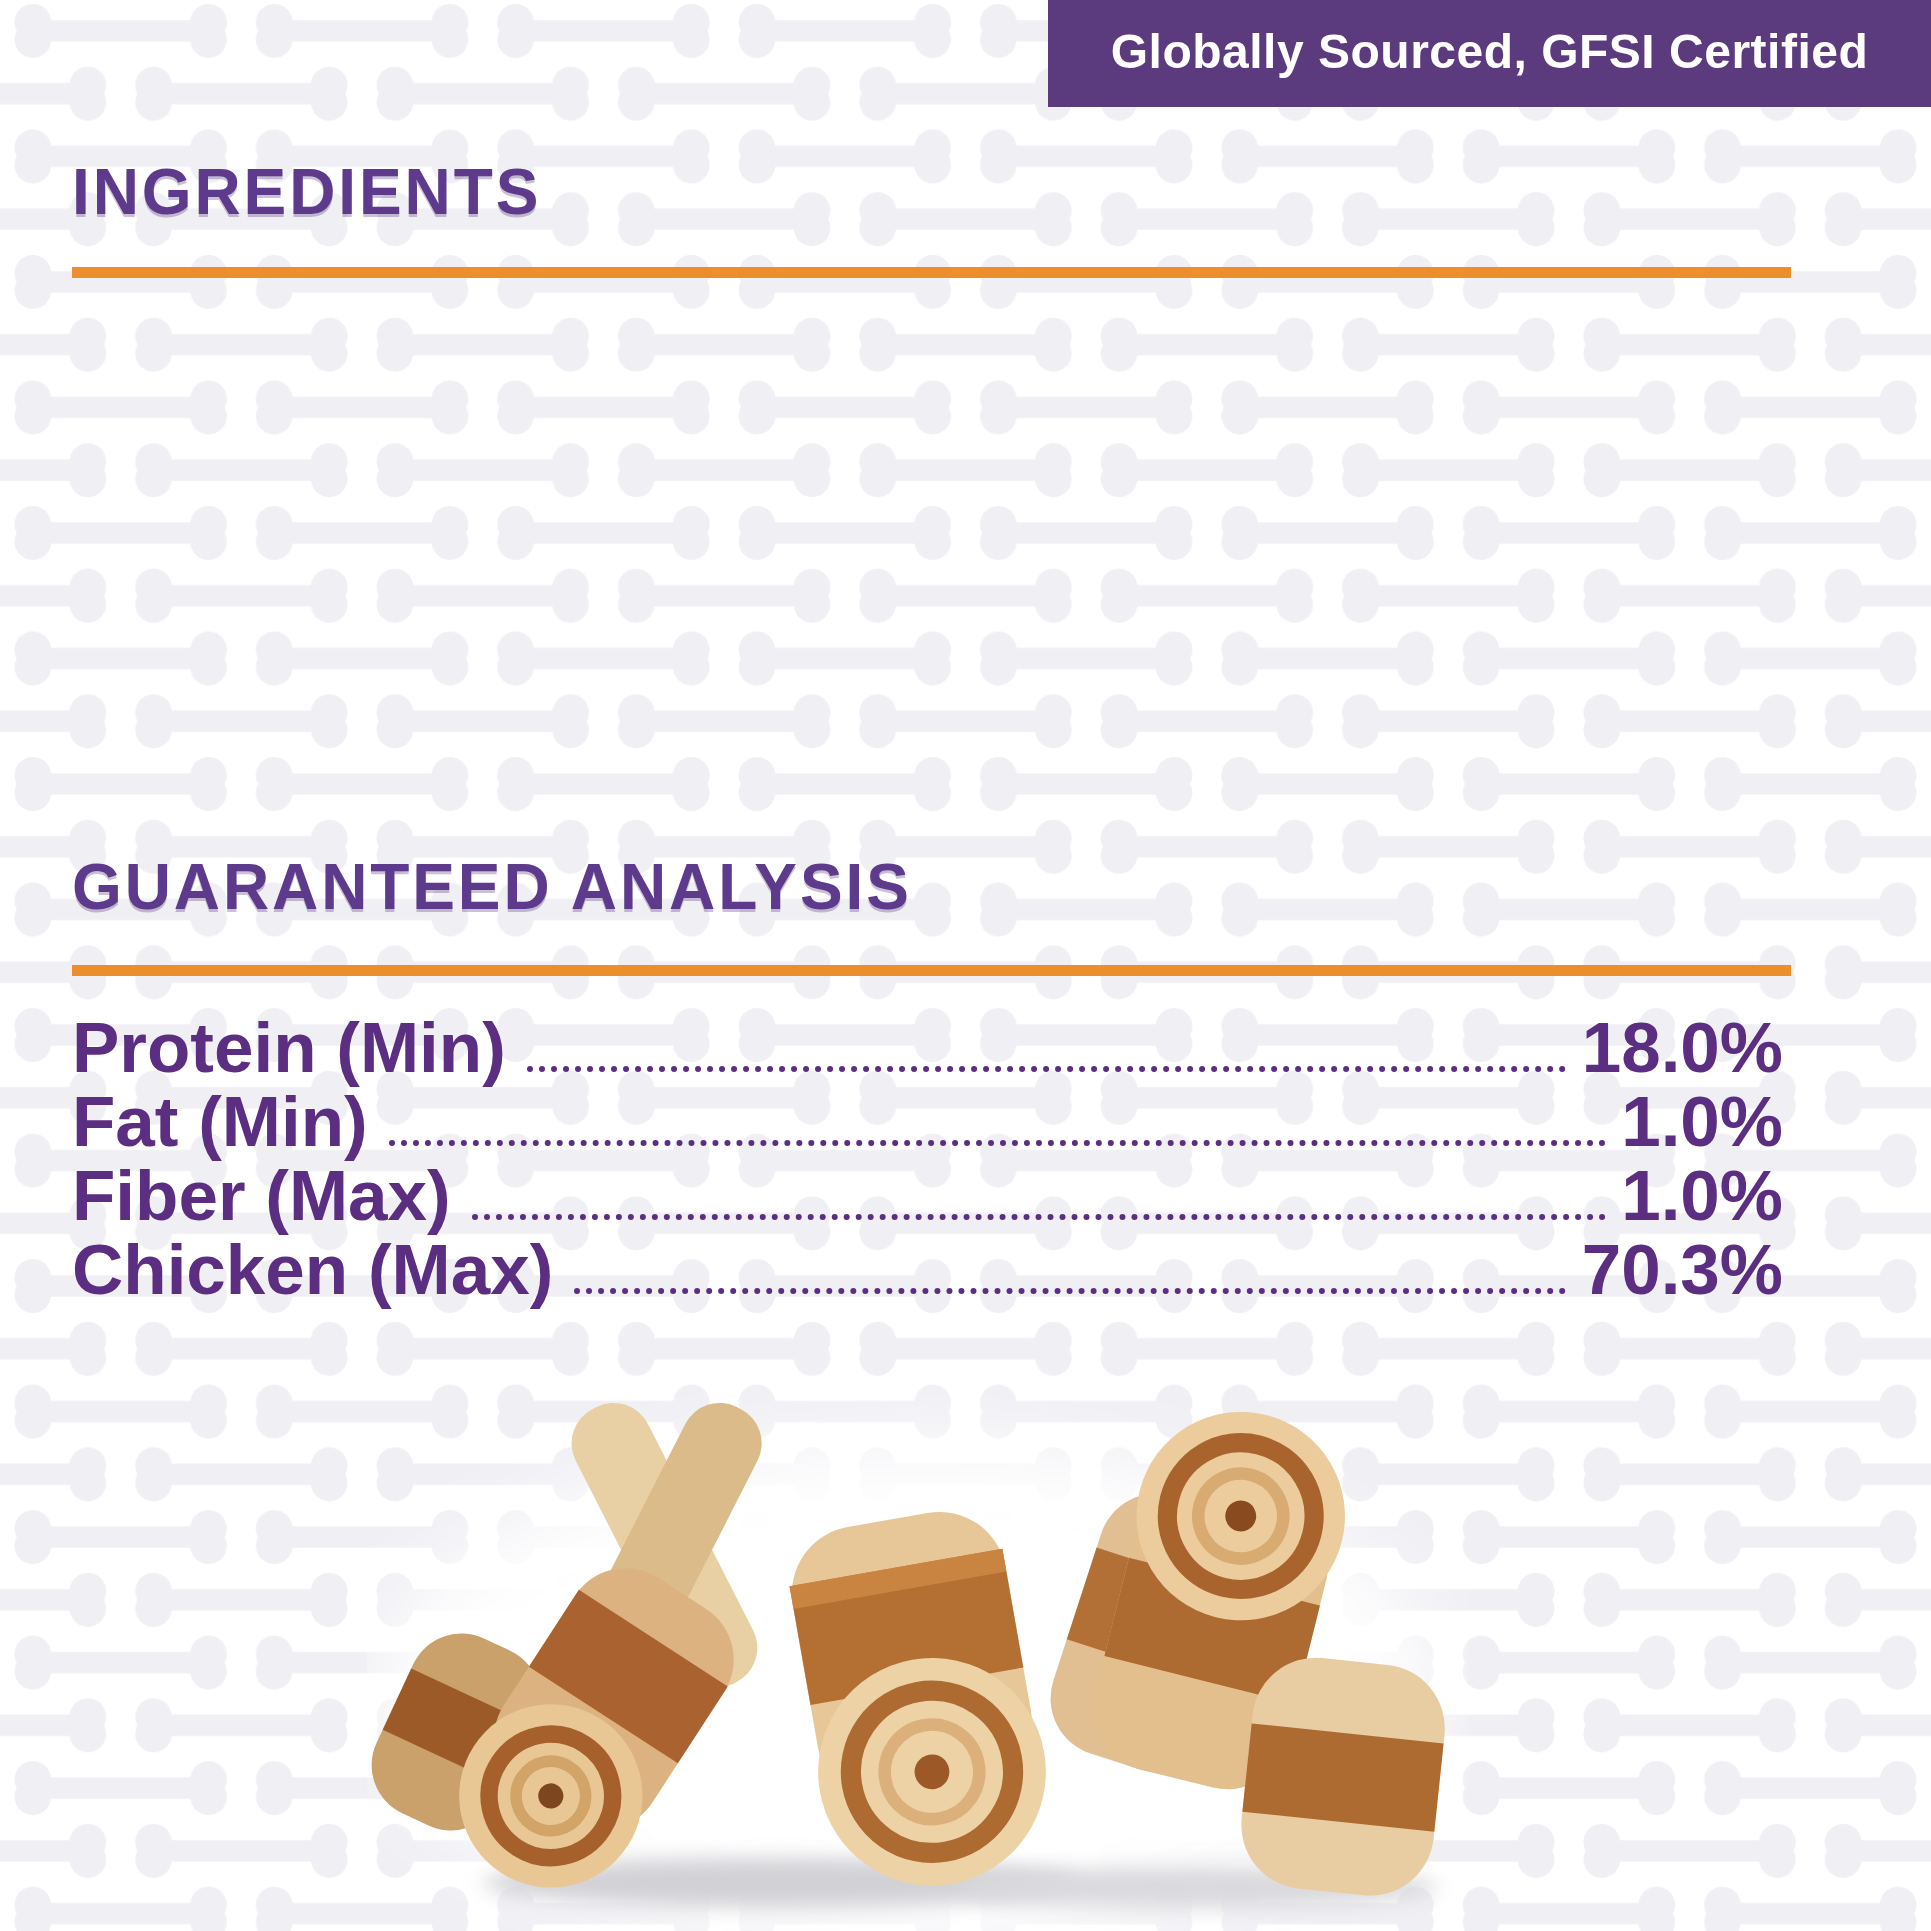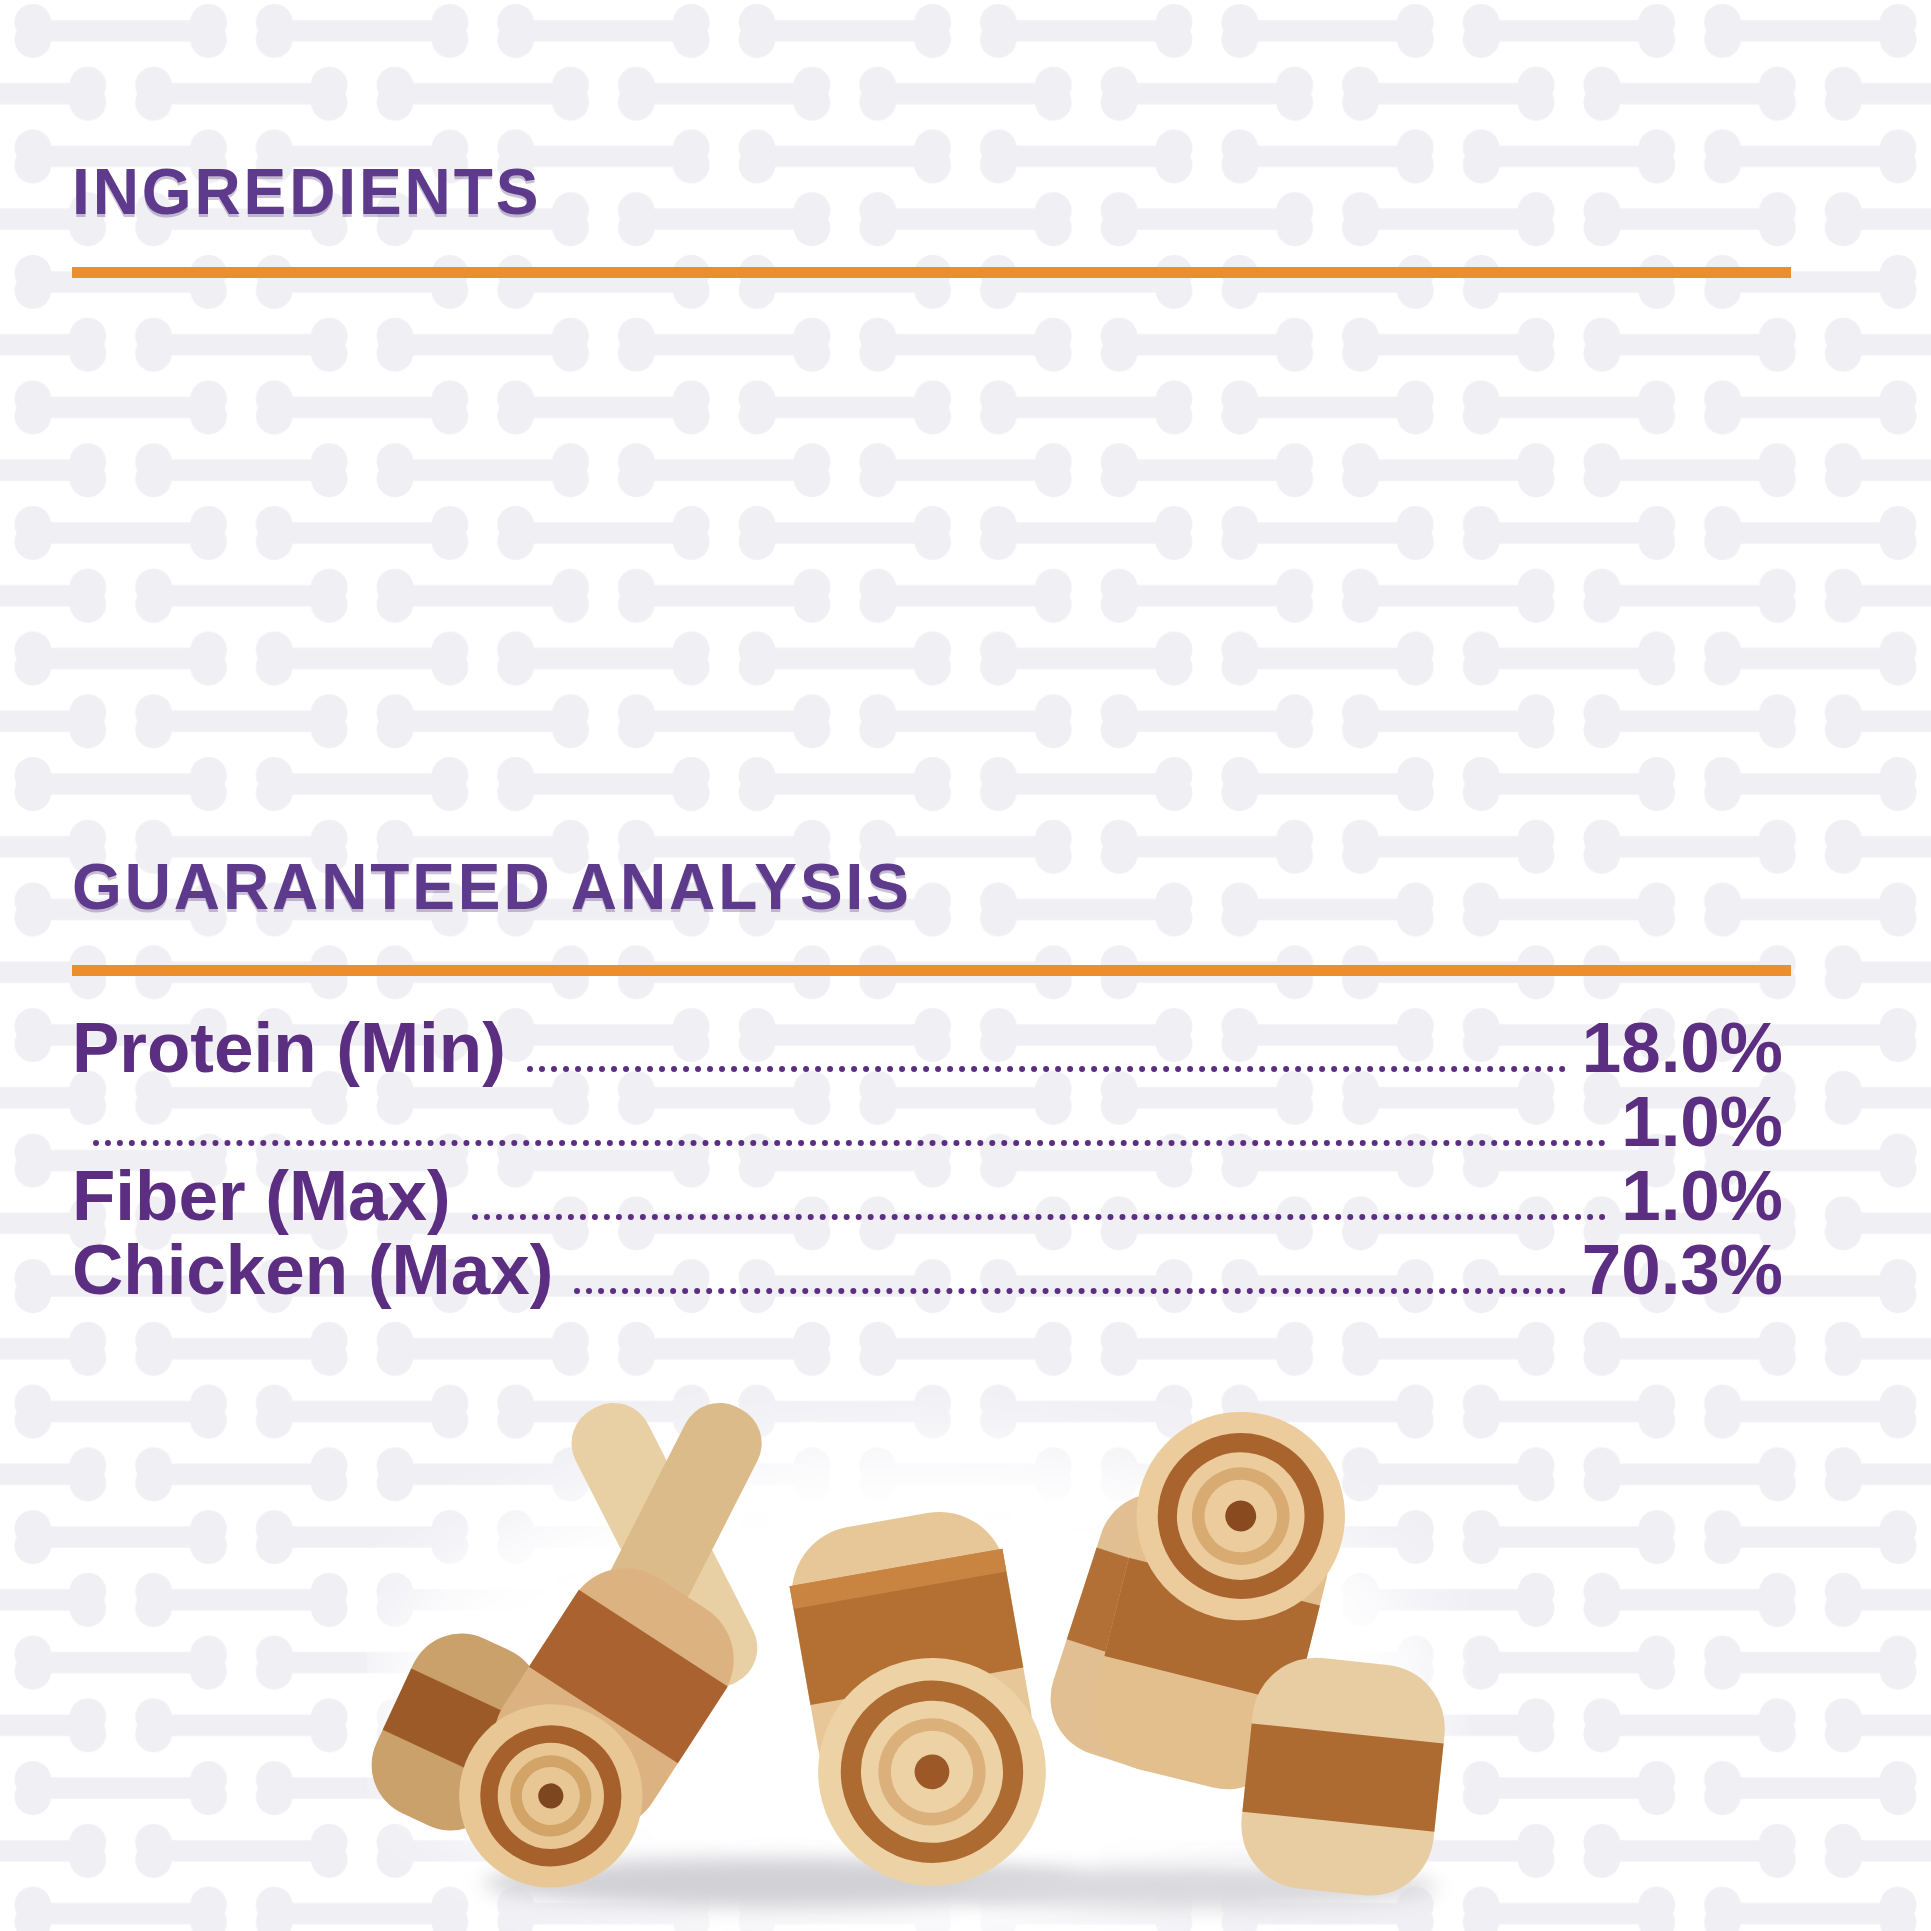--- a/index.html
+++ b/index.html
@@ -75,34 +75,38 @@
       </g>
       <pattern id="bones" width="250" height="130" patternUnits="userSpaceOnUse">
         <use href="#boneShape" x="15" y="4"></use>
         <use href="#boneShape" x="140" y="69"></use>
         <use href="#boneShape" x="-110" y="69"></use>
       </pattern>
     </defs>
     <rect width="2000" height="2000" fill="url(#bones)"></rect>
   </svg>
 
+  <div class="banner">
+    <span class="banner-label">Globally Sourced, GFSI Certified</span>
+  </div>
 
   <h1 class="heading" id="ingredients-heading">INGREDIENTS</h1>
   <div class="rule" id="rule-ingredients"></div>
 
   <h1 class="heading" id="analysis-heading">GUARANTEED ANALYSIS</h1>
   <div class="rule" id="rule-analysis"></div>
 
   <div class="analysis-table">
     <div class="arow">
       <span class="alabel">Protein (Min)</span>
       <span class="leader"></span>
       <span class="avalue">18.0%</span>
     </div>
     <div class="arow">
+      <span class="alabel">Fat (Min)</span>
       <span class="leader"></span>
       <span class="avalue">1.0%</span>
     </div>
     <div class="arow">
       <span class="alabel">Fiber (Max)</span>
       <span class="leader"></span>
       <span class="avalue">1.0%</span>
     </div>
     <div class="arow">
       <span class="alabel">Chicken (Max)</span>

